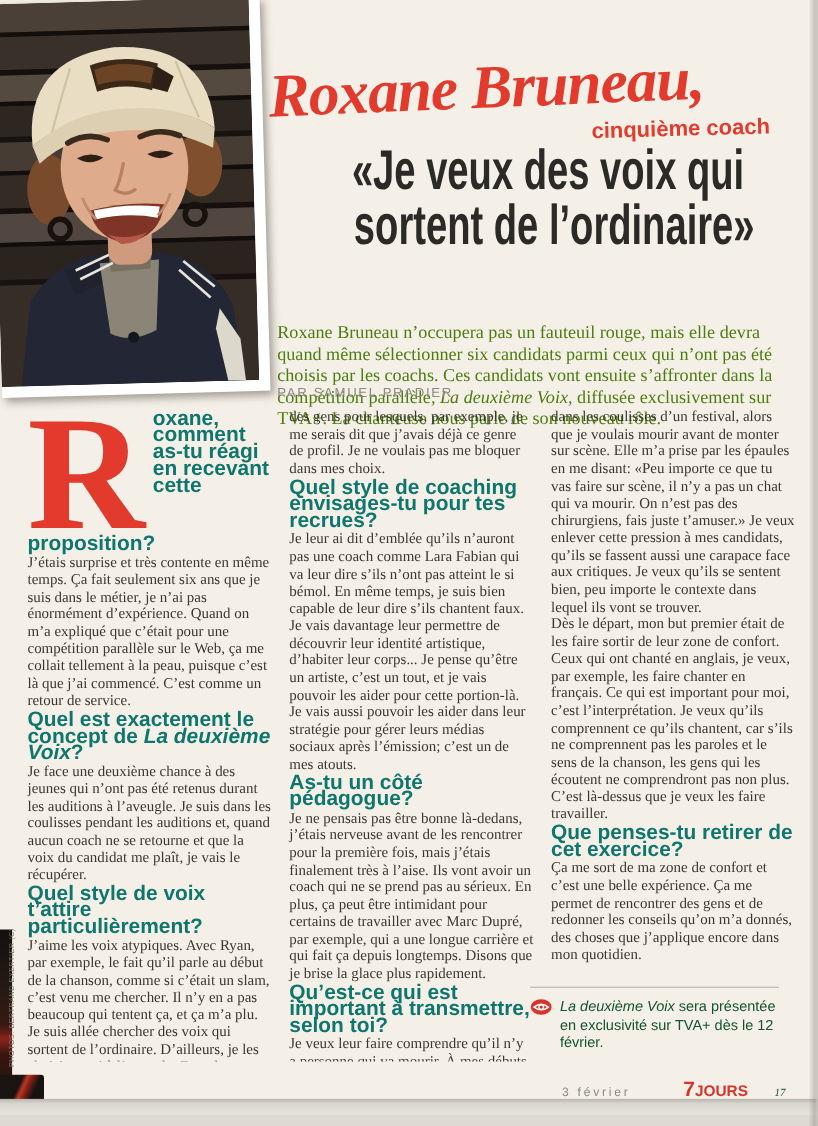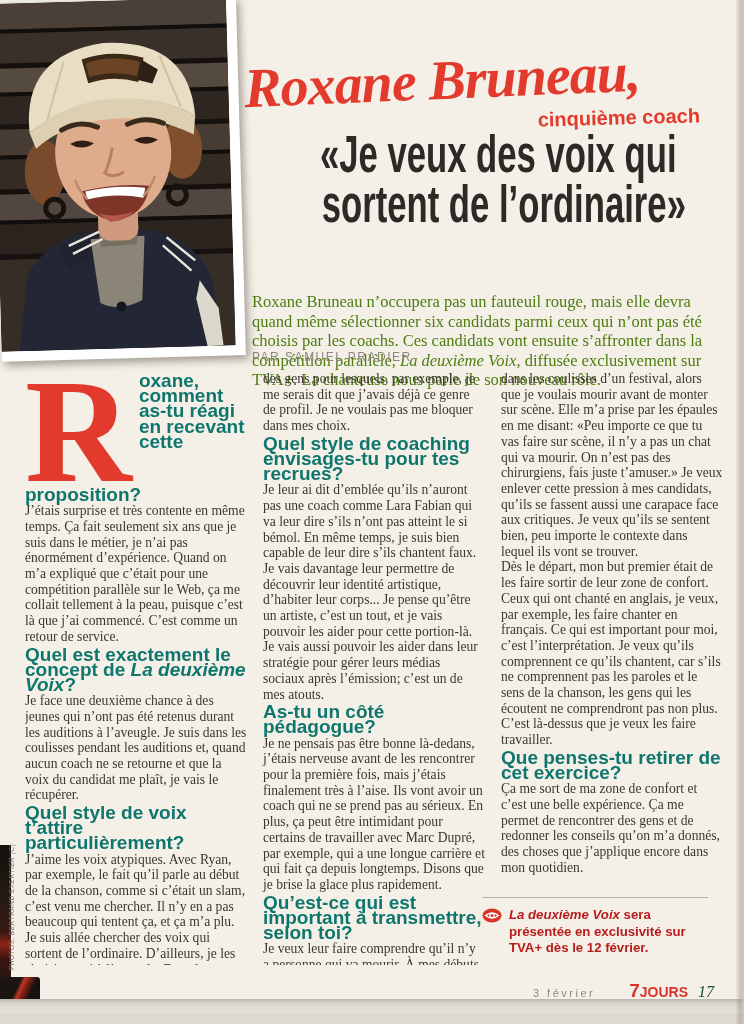--- a/index.html
+++ b/index.html
@@ -48,34 +48,34 @@
   .col h3.question { font-family:"Liberation Sans", sans-serif; font-weight:bold;
            font-size:19px; line-height:15.2px; color:#0f766e; margin:2px 0 1px; }
   .col h3.question em { font-style:italic; }
   .dropcap { float:left; font-family:"Liberation Serif", serif; font-weight:bold;
            font-size:148px; line-height:104px; color:#e23b2e; margin:8px 7px 4px 0; }
 
   
   .note { position:absolute; left:482px; top:897px; width:226px;
            border-top:1px solid #b6b1a8; padding-top:9px; display:flex; gap:7px; }
   .note .note-icon { flex:0 0 20px; padding-top:1px; }
-  .note .note-text { font-family:"Liberation Sans", sans-serif; font-weight:bold;
-           font-size:13.2px; line-height:16.5px; color:#b91c1c; }
+  .note .note-text { font-family:"Liberation Sans", sans-serif; font-weight:normal;
+           font-size:13.2px; line-height:16.5px; color:#14532d; }
   .note .note-text em { font-style:italic; }
 
   
-  .footer { position:absolute; right:30px; top:980px; display:flex; align-items:baseline; gap:10px; }
+  .footer { position:absolute; right:30px; top:980px; display:flex; align-items:baseline; gap:24px; }
   .footer .date { font-family:"Liberation Sans", sans-serif; font-size:11px;
            letter-spacing:2.5px; color:#8d8880; }
   .logo { font-family:"Liberation Sans", sans-serif; font-weight:bold; color:#d8342a;
            white-space:nowrap;margin-left:24px; }
   .logo .seven { font-size:19px; }
   .logo .jours { font-size:14px; letter-spacing:0px; }
   .footer .pageno { font-family:"Liberation Serif", serif; font-style:italic;
-           font-size:16px; color:#14532d; }
+           font-size:10px; color:#14532d; }
 
   
   .credit { position:absolute; left:8px; top:855px; height:115px;
            writing-mode:vertical-rl; transform:rotate(180deg);
            font-family:"Liberation Sans", sans-serif; font-size:6.5px; letter-spacing:.5px;
            color:#7c776e; white-space:nowrap; }
   .edge-strip { position:absolute; left:0; top:845px; width:11px; height:158px;
            background:linear-gradient(#14100d 0%, #241b14 35%, #3a1812 55%, #8a2318 63%, #3a1510 72%, #191411 100%); }
   .edge-corner { position:absolute; left:0; top:977px; width:40px; height:31px;
            background:linear-gradient(115deg, #1b1511 40%, #c03525 48%, #801f15 56%, #171210 70%);

